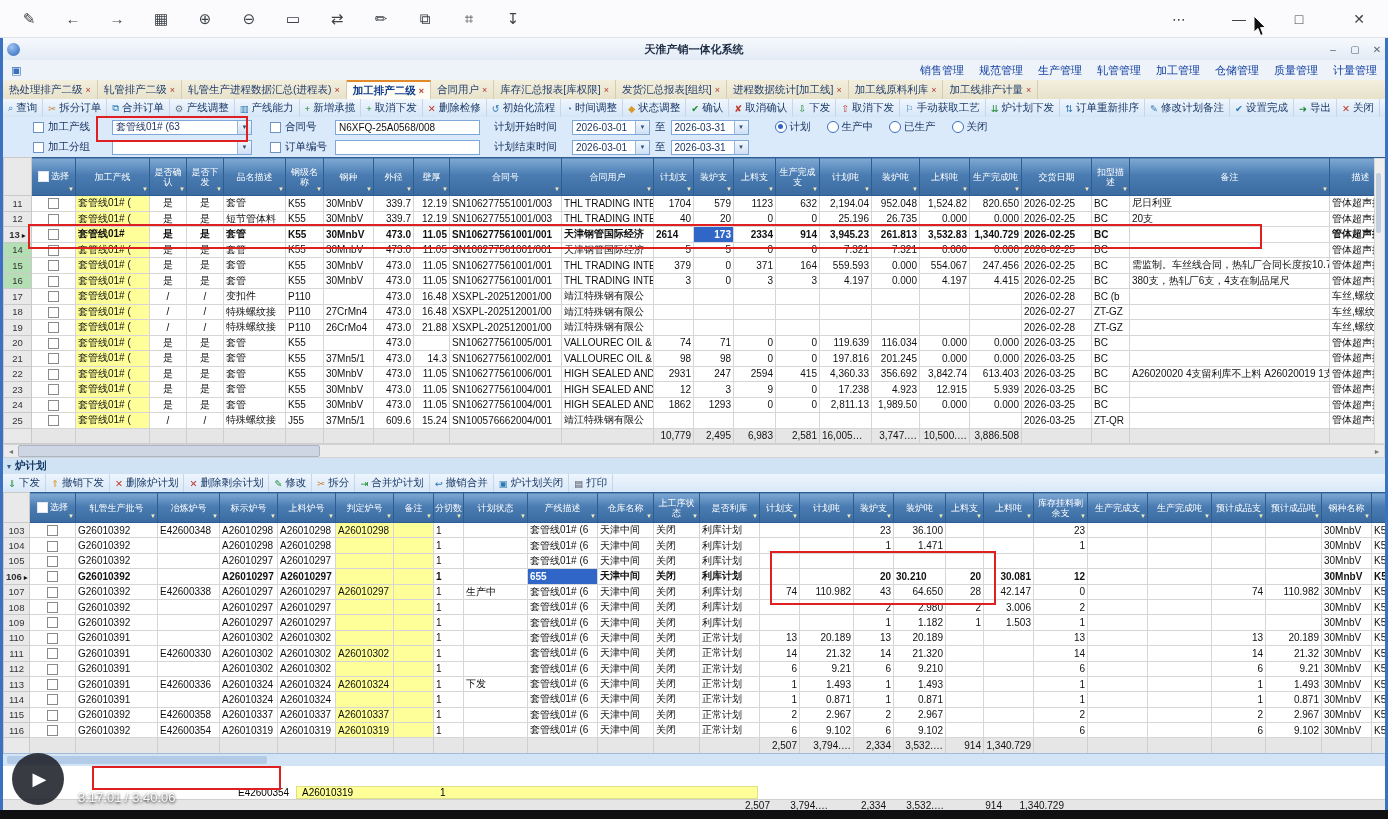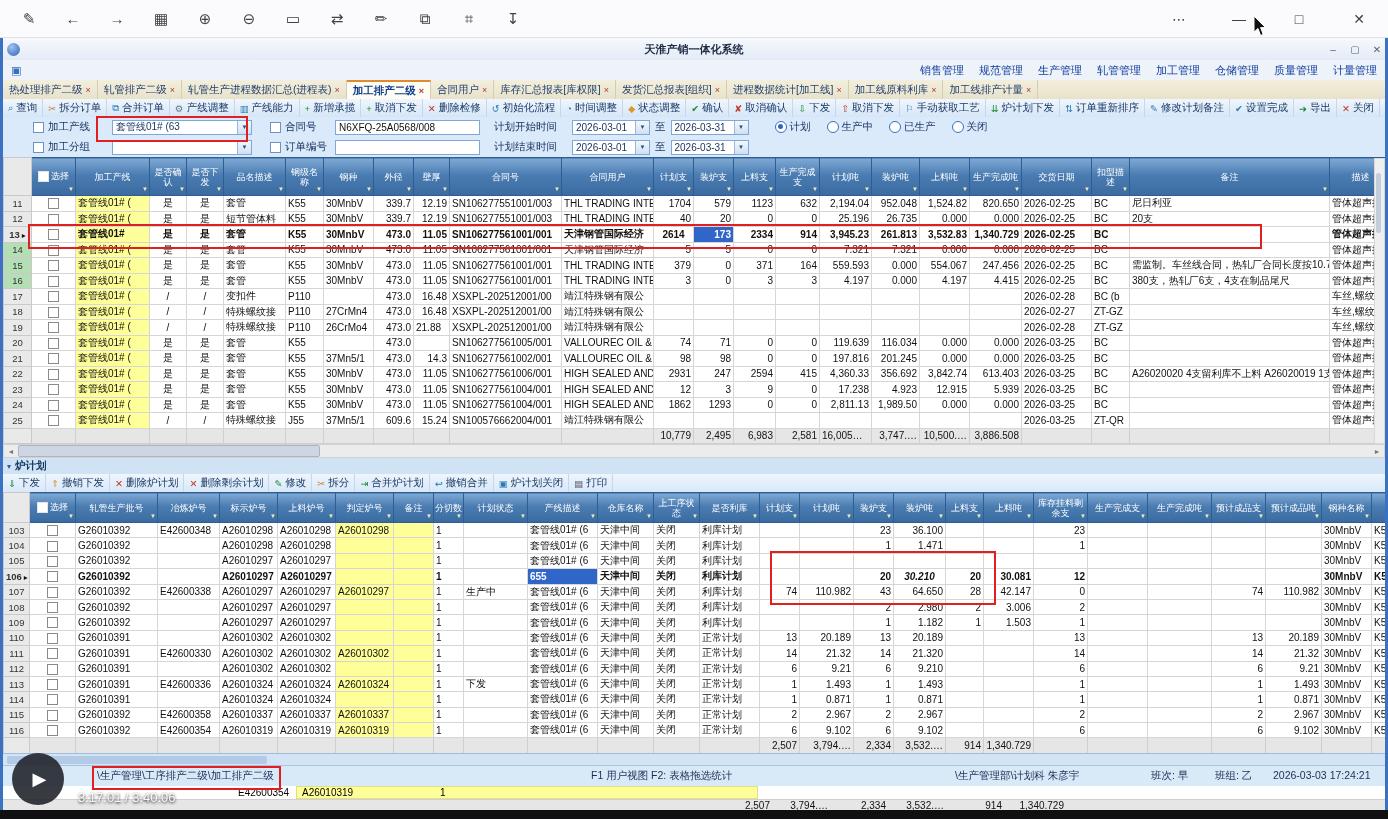--- a/index.html
+++ b/index.html
@@ -489,21 +489,21 @@
             <td class="ylw">套管线01#</td>
             <td style="text-align: center;">是</td>
             <td style="text-align: center;">是</td>
             <td>套管</td>
             <td>K55</td>
             <td>30MnbV</td>
             <td style="text-align: right;">473.0</td>
             <td style="text-align: right;">11.05</td>
             <td>SN106277561001/001</td>
             <td>天津钢管国际经济</td>
-            <td style="text-align: center;">2614</td>
+            <td style="text-align: left;">2614</td>
             <td class="cell-hl" style="text-align: right;">173</td>
             <td style="text-align: right;">2334</td>
             <td style="text-align: right;">914</td>
             <td style="text-align: right;">3,945.23</td>
             <td style="text-align: right;">261.813</td>
             <td style="text-align: right;">3,532.83</td>
             <td style="text-align: right;">1,340.729</td>
             <td>2026-02-25</td>
             <td>BC</td>
             <td></td>
@@ -642,21 +642,21 @@
           <tr>
             <td class="gut">19</td>
             <td style="text-align: center;"><span class="cb"></span></td>
             <td class="ylw">套管线01# (</td>
             <td style="text-align: center;">/</td>
             <td style="text-align: center;">/</td>
             <td>特殊螺纹接</td>
             <td>P110</td>
             <td>26CrMo4</td>
             <td style="text-align: right;">473.0</td>
-            <td style="">21.88</td>
+            <td style="text-align: right;">21.88</td>
             <td>XSXPL-202512001/00</td>
             <td>靖江特殊钢有限公</td>
             <td style="text-align: right;"></td>
             <td style="text-align: right;"></td>
             <td style="text-align: right;"></td>
             <td style="text-align: right;"></td>
             <td style="text-align: right;"></td>
             <td style="text-align: right;"></td>
             <td style="text-align: right;"></td>
             <td style="text-align: right;"></td>
@@ -1067,21 +1067,21 @@
             <td class="ylw"></td>
             <td>1</td>
             <td></td>
             <td class="cell-chip">655</td>
             <td>天津中间</td>
             <td>关闭</td>
             <td>利库计划</td>
             <td style="text-align: right;"></td>
             <td style="text-align: right;"></td>
             <td style="text-align: right;">20</td>
-            <td style="text-align: center; font-style: italic;">30.210</td>
+            <td style="text-align: left;">30.210</td>
             <td style="text-align: right;">20</td>
             <td style="text-align: right;">30.081</td>
             <td style="text-align: right;">12</td>
             <td style="text-align: right;"></td>
             <td style="text-align: right;"></td>
             <td style="text-align: right;"></td>
             <td style="text-align: right;"></td>
             <td>30MnbV</td>
             <td>K5</td>
           </tr>
@@ -1404,28 +1404,20 @@
             <td></td>
             <td></td>
           </tr>
         </tbody>
       </table>
     </div>
   <div class="fstrip">
       <span class="fs-thumb"></span>
     </div>
 
-  <div class="statusbar">
-    <span class="sb sb-path">\生产管理\工序排产二级\加工排产二级</span>
-    <span class="sb sb-hint">F1  用户视图 F2: 表格拖选统计</span>
-    <span class="sb sb-dept">\生产管理部\计划科 朱彦宇</span>
-    <span class="sb sb-shift">班次: 早</span>
-    <span class="sb sb-team">班组: 乙</span>
-    <span class="sb sb-time">2026-03-03 17:24:21</span>
-  </div>
 
   <div class="extra">
     <div class="extra-row">
       <span class="ex-batch">E42600354</span>
       <span class="ex-yellow"></span>
       <span class="ex-heat">A26010319</span>
       <span class="ex-one">1</span>
     </div>
     <div class="extra-sum" id="extra-sum">
         <span class="exs" style="left: 714px;">2,507</span>

